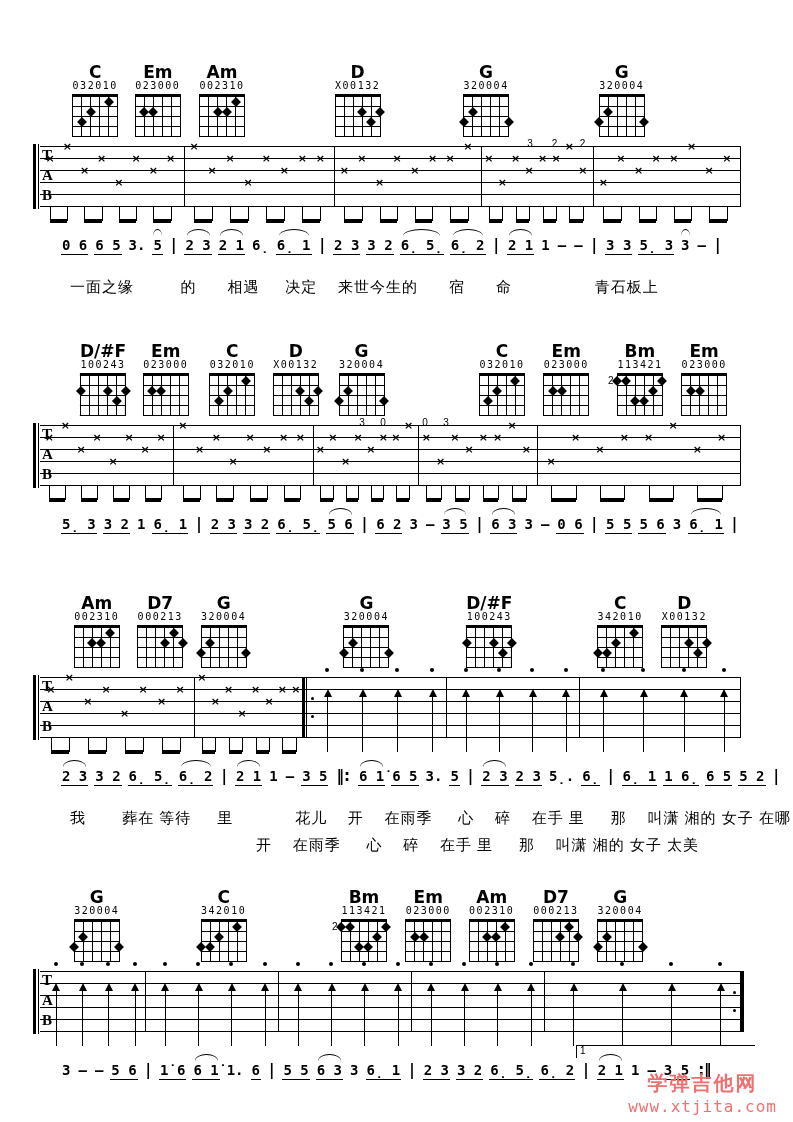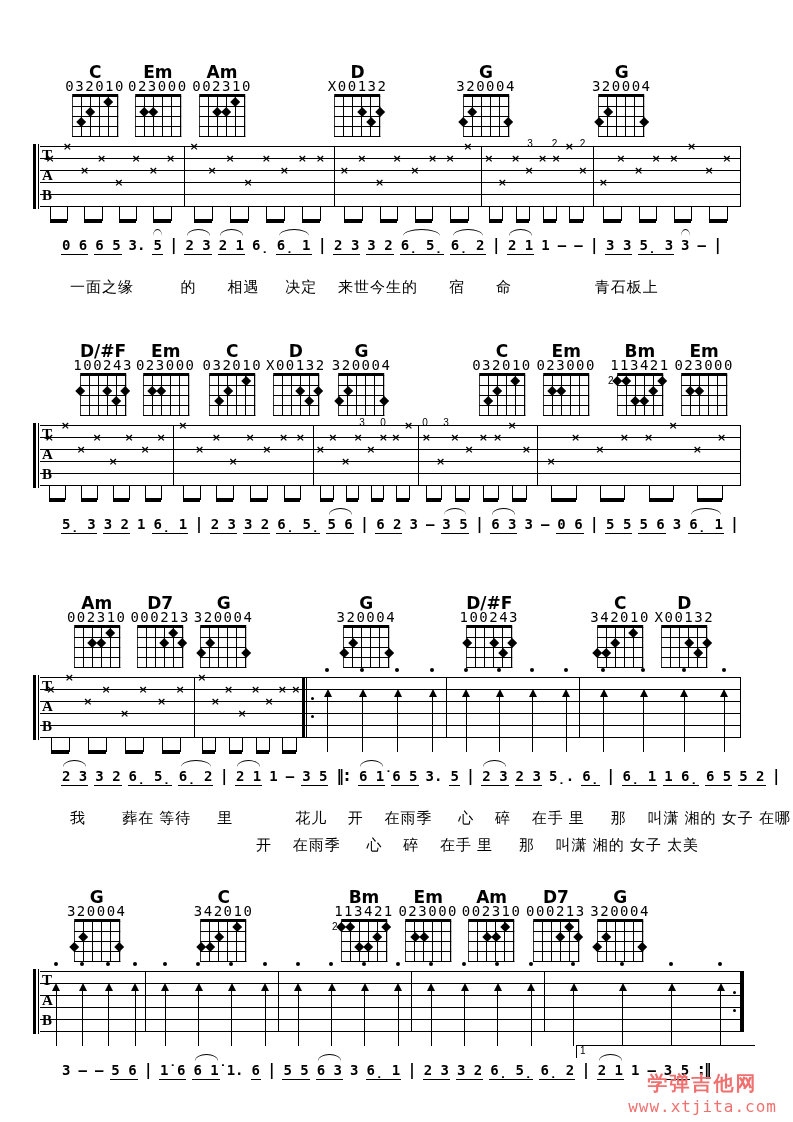--- a/index.html
+++ b/index.html
@@ -6,21 +6,21 @@
   body{width:793px;height:1122px;position:relative;overflow:hidden;
        font-family:"Liberation Sans",sans-serif;color:#000;}
   .page{position:absolute;inset:0;}
   #score{position:absolute;left:0;top:0;width:793px;}
 
   
   .system{position:relative;width:793px;}
   .chord-row{position:relative;height:78px;}
   .chord{position:absolute;top:0;transform:translateX(-50%);text-align:center;}
   .chord-name{font-weight:bold;font-size:17px;line-height:16px;font-family:"DejaVu Sans",sans-serif;}
-  .chord-fing{font-size:14px;letter-spacing:1.5px;font-family:"DejaVu Sans Mono",monospace;line-height:12px;}
+  .chord-fing{font-size:10px;letter-spacing:1.5px;font-family:"DejaVu Sans Mono",monospace;line-height:12px;}
   .grid{position:relative;width:46px;height:41px;margin:2px auto 0;
         border-top:2px solid #000;
         background:
           repeating-linear-gradient(to right,#000 0 1px,transparent 1px 9px),
           repeating-linear-gradient(to bottom,#000 0 1px,transparent 1px 10px);
         background-size:46px 41px;}
   .grid::after{content:"";position:absolute;right:0;top:0;bottom:0;width:1px;background:#000;}
   .grid::before{content:"";position:absolute;left:0;right:0;bottom:0;height:1px;background:#000;}
   .dot{position:absolute;width:7px;height:7px;background:#000;transform:translate(-50%,-50%) rotate(45deg);}
   .fretlbl{position:absolute;left:-9px;top:0px;font-size:10px;}

